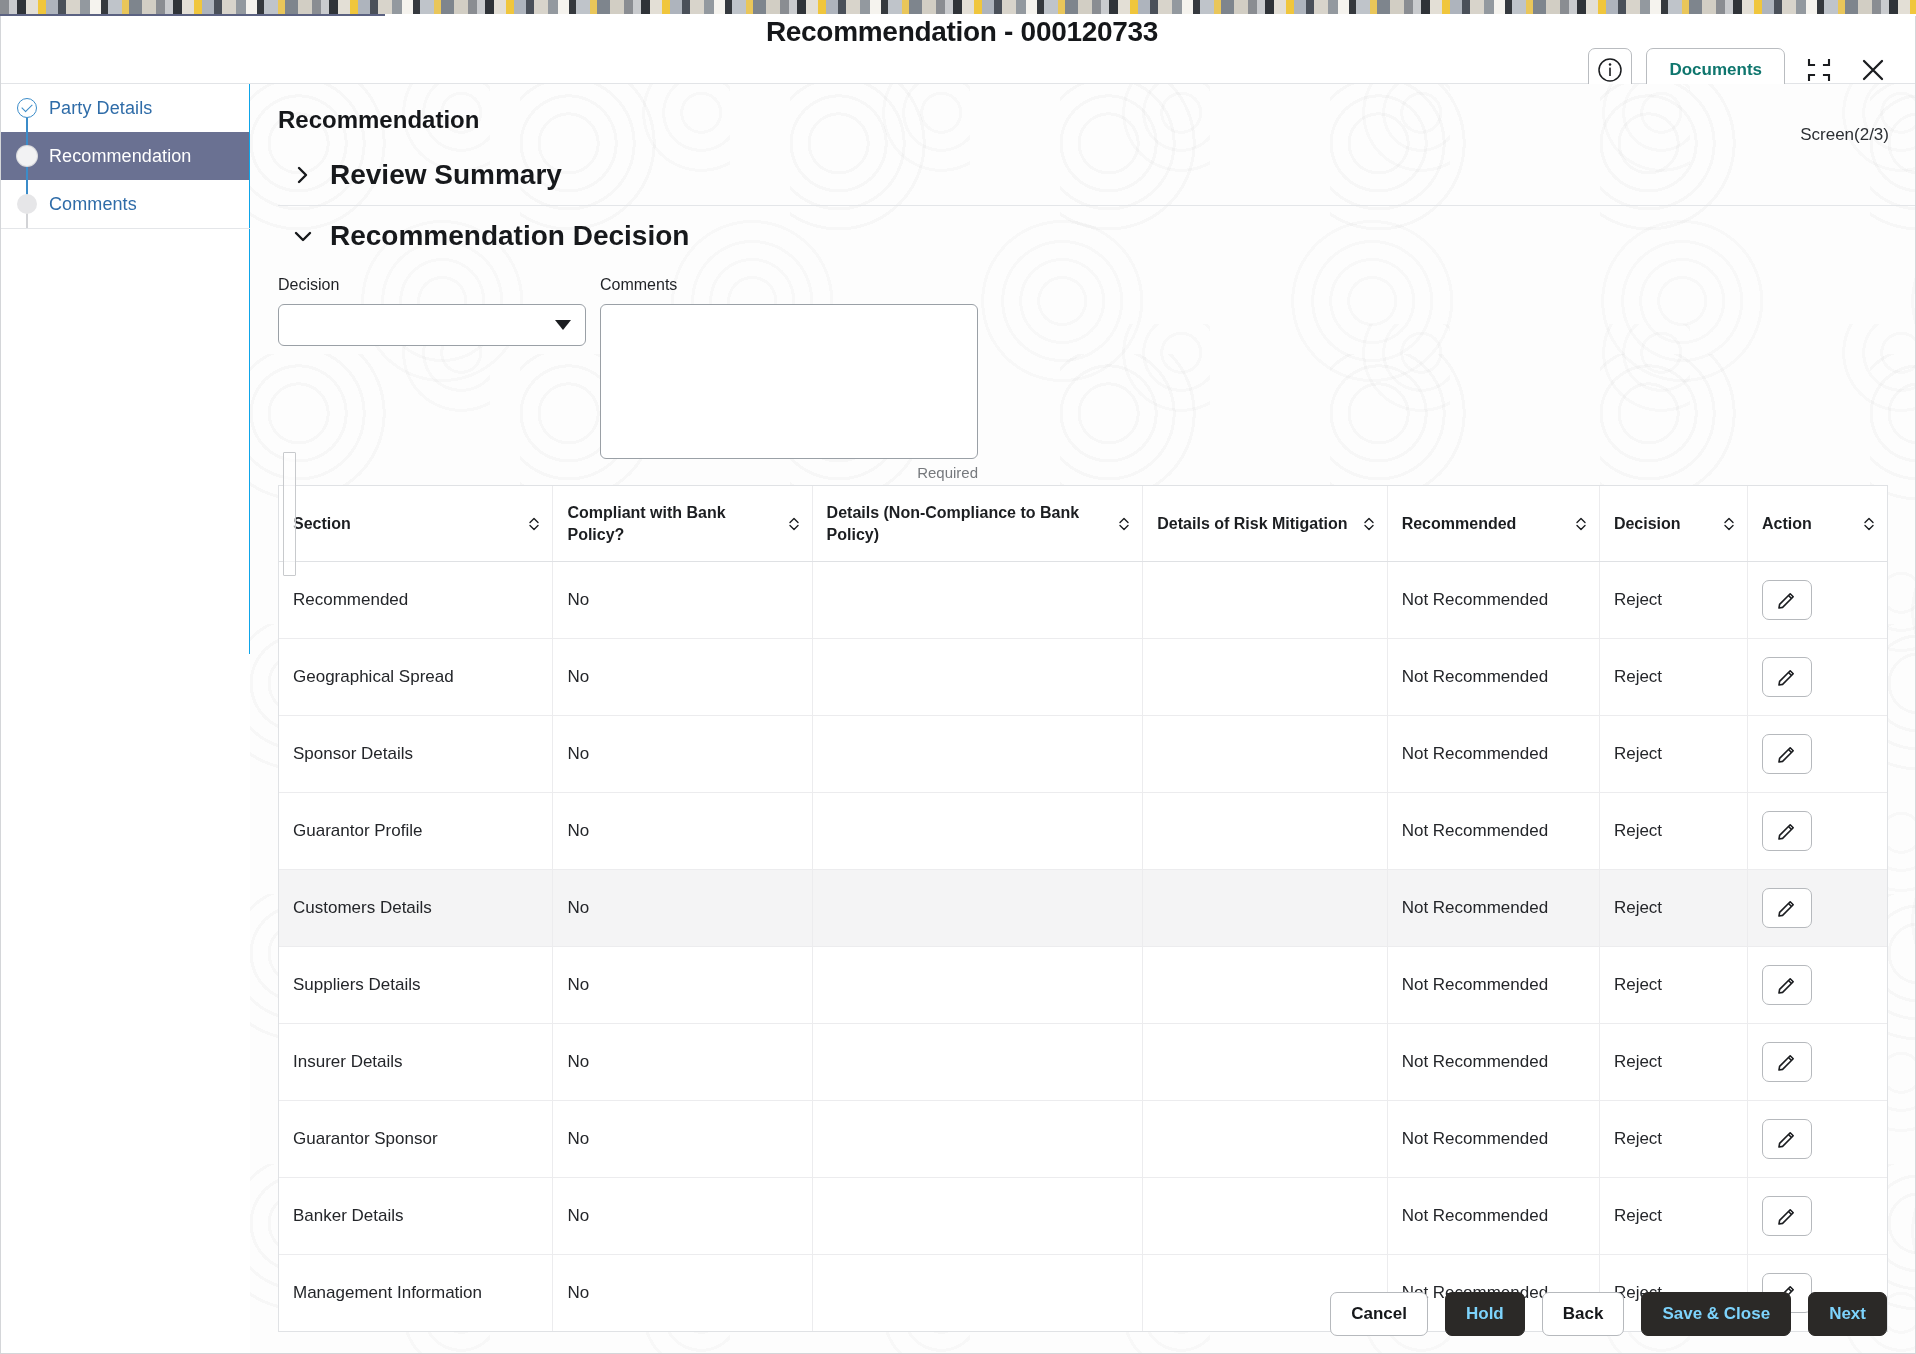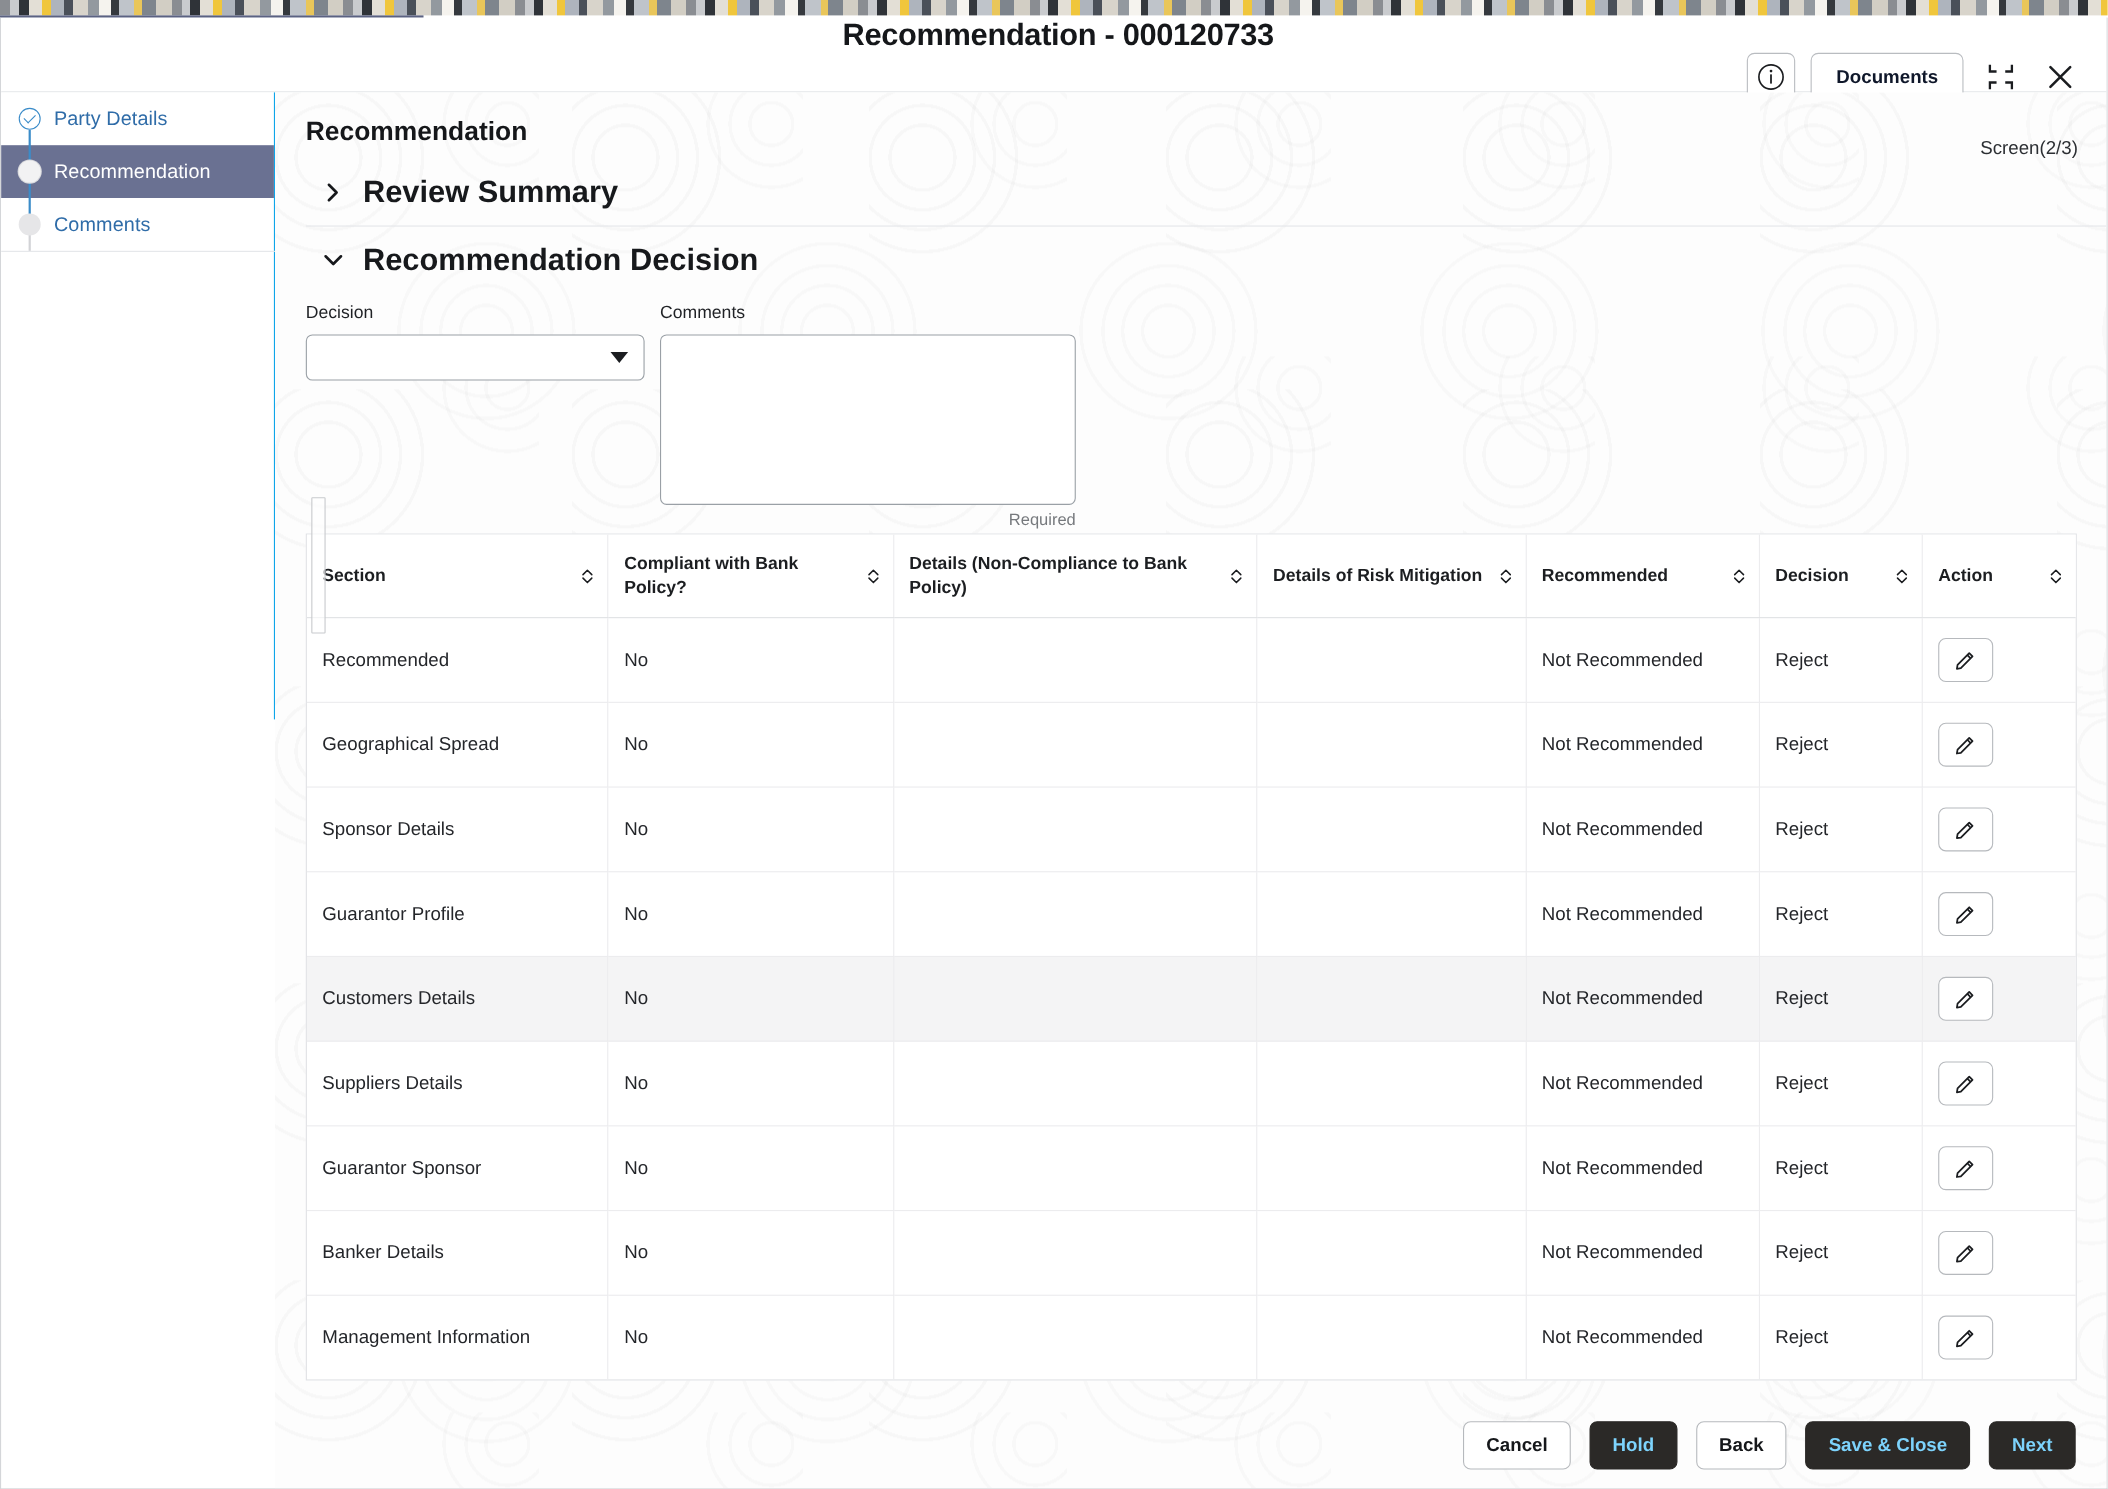--- a/index.html
+++ b/index.html
@@ -88,21 +88,21 @@
     cursor: pointer;
   }
   .docs-btn {
     height: 44px;
     padding: 0 22px;
     border: 1px solid #b9bcc0;
     border-radius: 7px;
     background: #fff;
     font-size: 17px;
     font-weight: bold;
-    color: #0f172a;
+    color: #0f766e;
     font-family: "Liberation Sans", sans-serif;
     cursor: pointer;
     display: flex; align-items: center;
   }
   .plain-icon-btn {
     width: 40px; height: 40px;
     background: transparent;
     border: none;
     display: flex; align-items: center; justify-content: center;
     cursor: pointer;
@@ -617,20 +617,36 @@
                 <td>
                   <div class="edit-btn">
                     <svg width="22" height="22" viewBox="0 0 22 22">
                       <path d="M3.6 15.4 L14.2 4.8 L17.2 7.8 L6.6 18.4 L3 19 Z" fill="none" stroke="#1b1d20" stroke-width="1.6" stroke-linejoin="round"></path>
                       <path d="M12.5 6.5 L15.5 9.5" fill="none" stroke="#1b1d20" stroke-width="1.6"></path>
                     </svg>
                   </div>
                 </td>
               </tr>
               <tr>
+                <td>Insurer Details</td>
+                <td>No</td>
+                <td></td>
+                <td></td>
+                <td>Not Recommended</td>
+                <td>Reject</td>
+                <td>
+                  <div class="edit-btn">
+                    <svg width="22" height="22" viewBox="0 0 22 22">
+                      <path d="M3.6 15.4 L14.2 4.8 L17.2 7.8 L6.6 18.4 L3 19 Z" fill="none" stroke="#1b1d20" stroke-width="1.6" stroke-linejoin="round"></path>
+                      <path d="M12.5 6.5 L15.5 9.5" fill="none" stroke="#1b1d20" stroke-width="1.6"></path>
+                    </svg>
+                  </div>
+                </td>
+              </tr>
+              <tr>
                 <td>Guarantor Sponsor</td>
                 <td>No</td>
                 <td></td>
                 <td></td>
                 <td>Not Recommended</td>
                 <td>Reject</td>
                 <td>
                   <div class="edit-btn">
                     <svg width="22" height="22" viewBox="0 0 22 22">
                       <path d="M3.6 15.4 L14.2 4.8 L17.2 7.8 L6.6 18.4 L3 19 Z" fill="none" stroke="#1b1d20" stroke-width="1.6" stroke-linejoin="round"></path>

